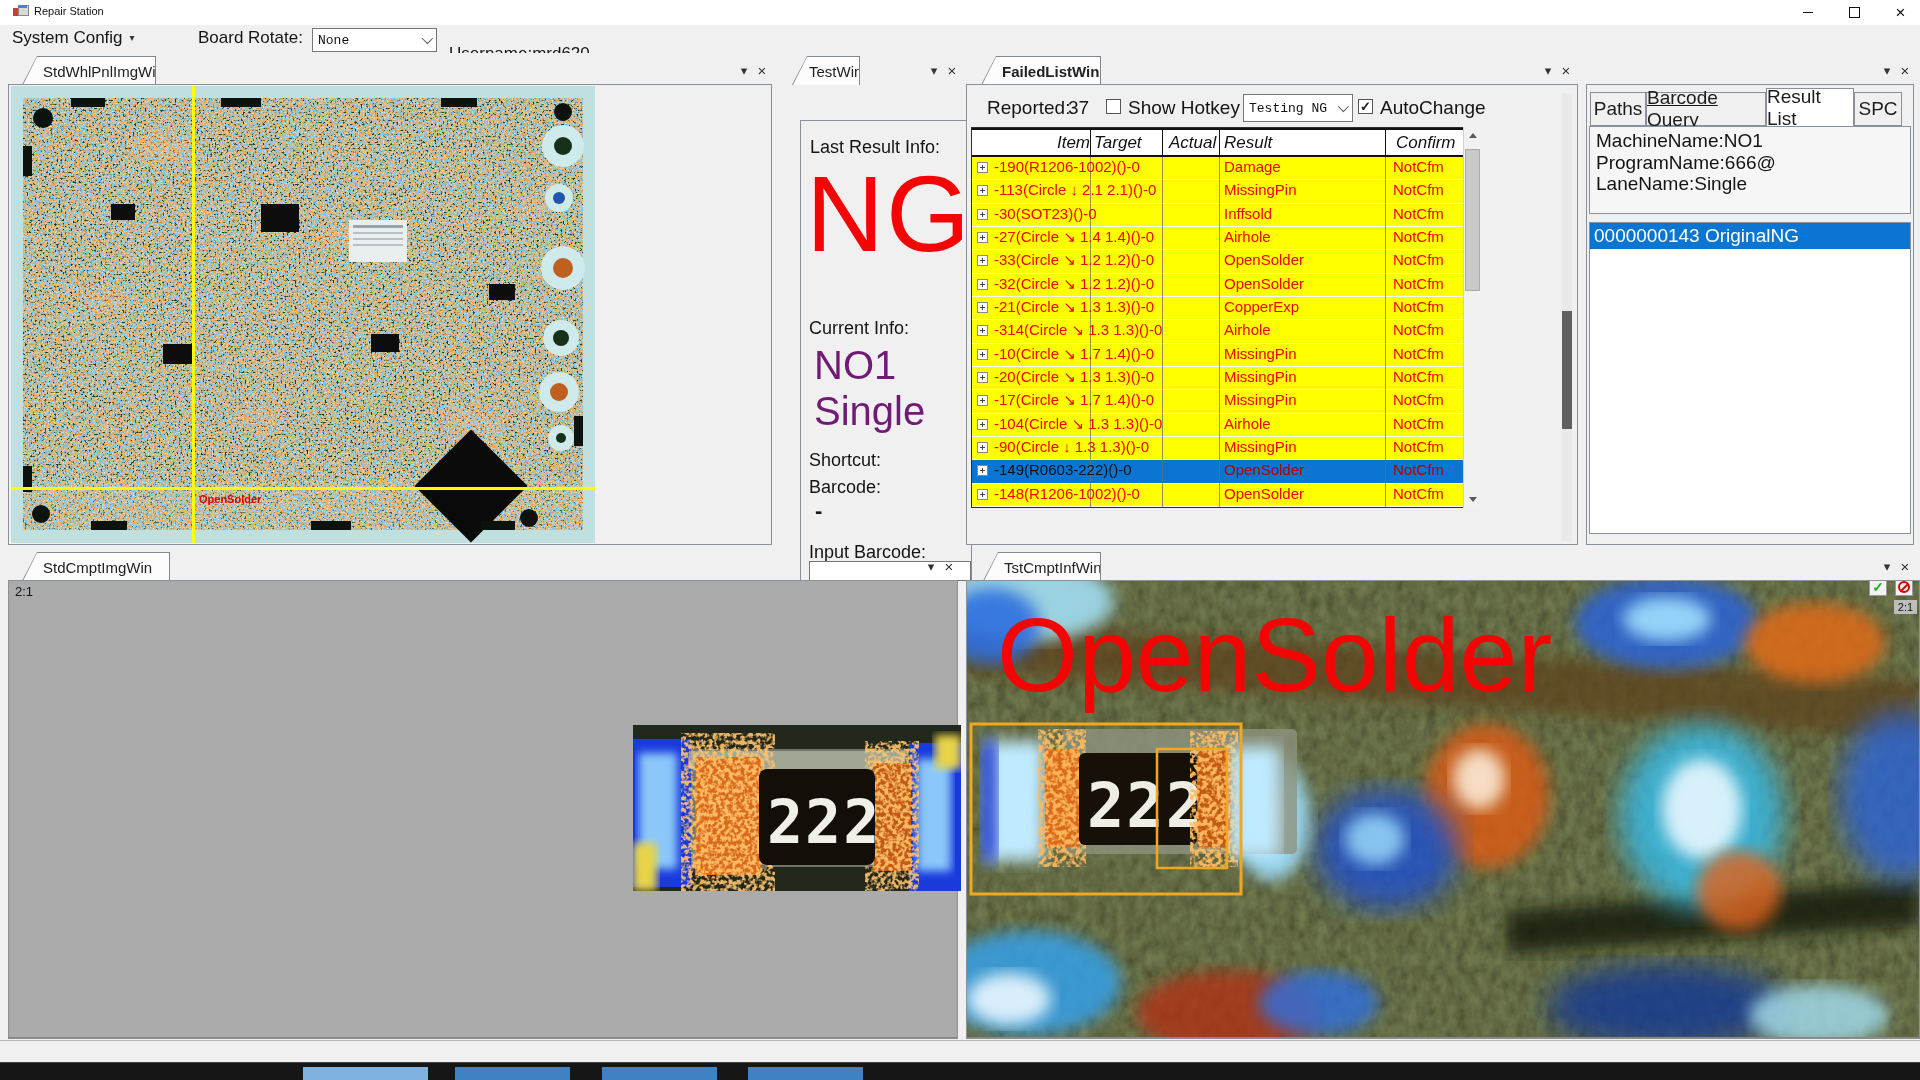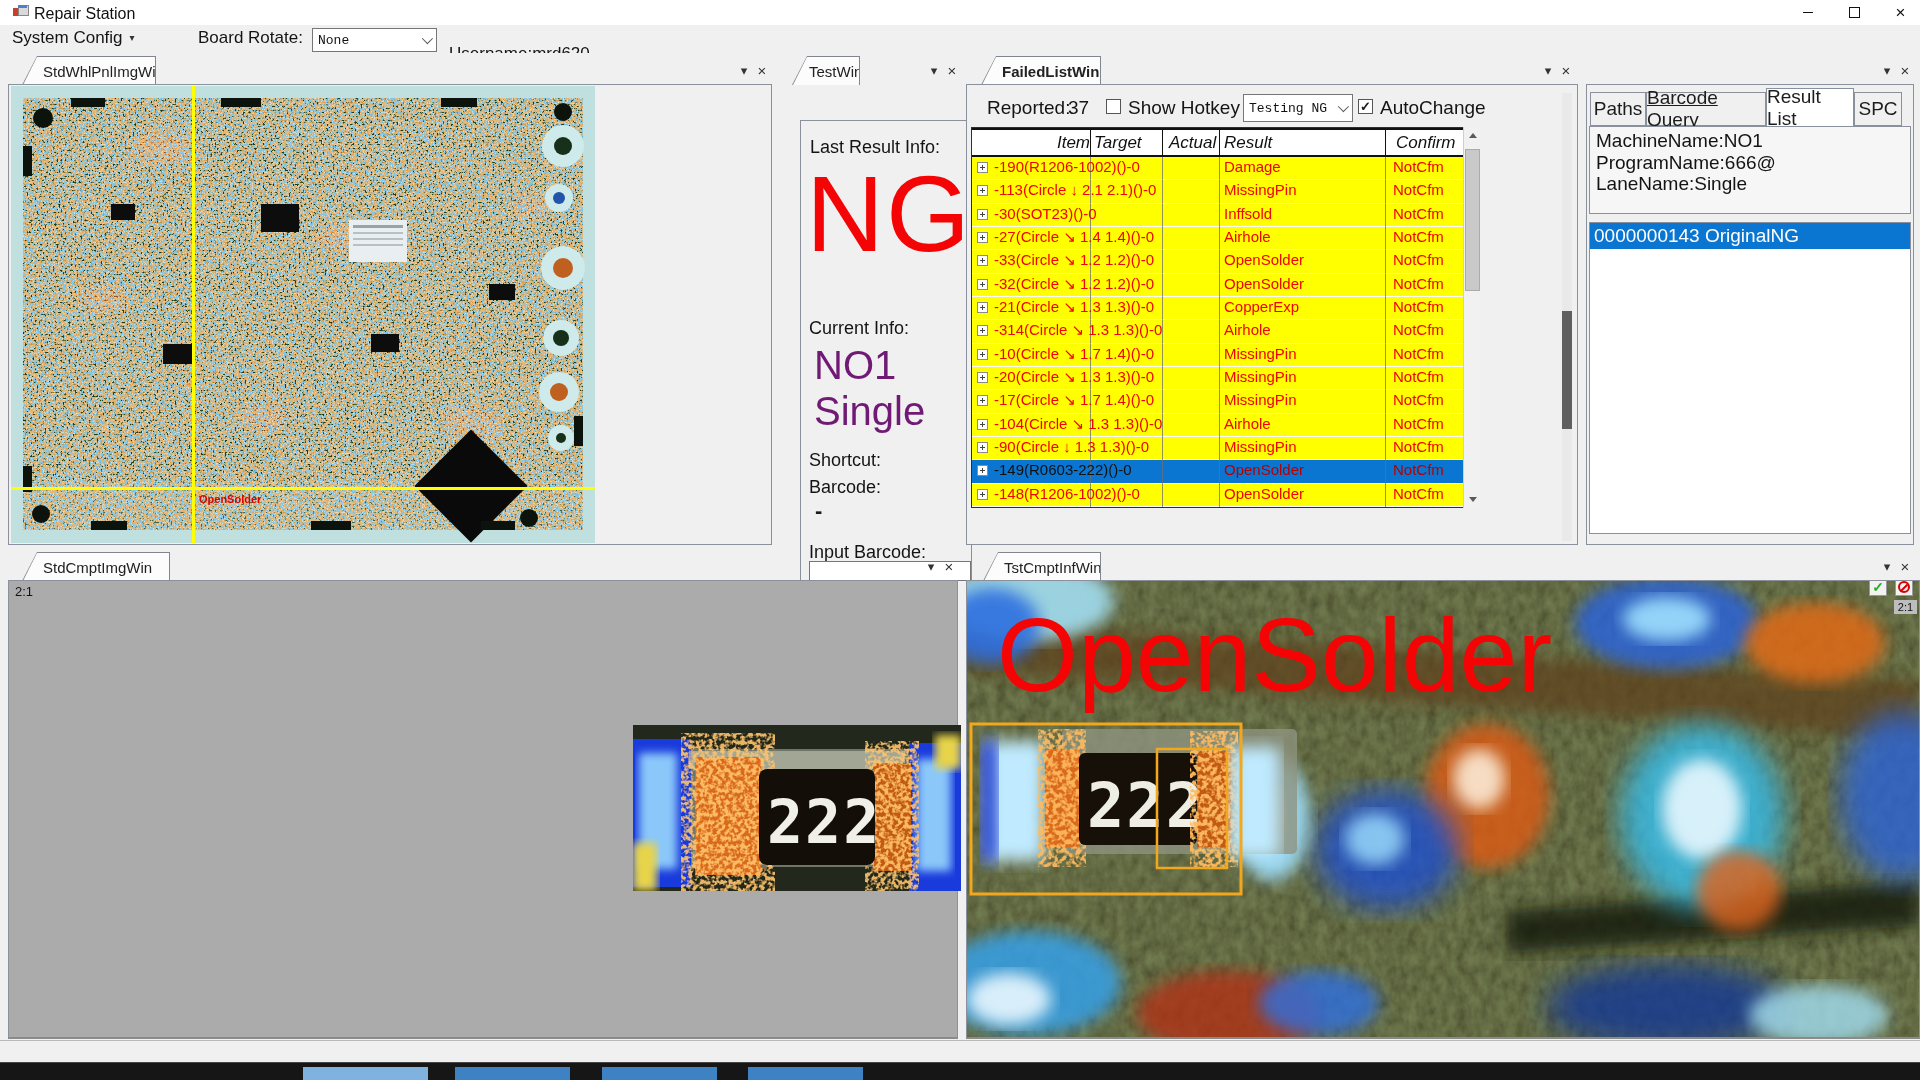--- a/index.html
+++ b/index.html
@@ -4,21 +4,21 @@
 <style>
   html,body{margin:0;padding:0;background:#1a1a1a;}
   body{width:1920px;height:1080px;position:relative;overflow:hidden;
        font-family:"Liberation Sans",sans-serif;color:#1a1a1a;
        -webkit-font-smoothing:antialiased;}
   .abs{position:absolute;}
   
   .titlebar{left:0;top:0;width:1920px;height:25px;background:#ffffff;border-bottom:1px solid #e3e3e3;}
   .app-icon{left:13px;top:5px;width:15px;height:15px;}
   .app-icon i{position:absolute;display:block;}
-  .ttl{left:34px;top:5px;font-size:16px;color:#111;}
+  .ttl{left:34px;top:5px;font-size:11px;color:#111;}
   .winbtn{top:0;width:45px;height:25px;display:flex;align-items:center;justify-content:center;font-size:14px;color:#111;}
   .min-glyph{width:10px;height:1px;background:#111;display:block;}
   .max-glyph{width:9px;height:9px;border:1px solid #111;display:block;}
   
   .menubar{left:0;top:25px;width:1920px;height:28px;background:#f0f0f0;}
   .mb-item{top:3px;font-size:17px;color:#141414;}
   .caret{font-size:10px;color:#333;margin-left:7px;vertical-align:2px;}
   .combo{background:#fff;border:1px solid #767676;display:flex;align-items:center;
          font-family:"Liberation Mono",monospace;font-size:13px;color:#111;padding-left:5px;}
   .combo .chev{margin-left:auto;margin-right:6px;width:7px;height:7px;border-right:1.6px solid #555;

